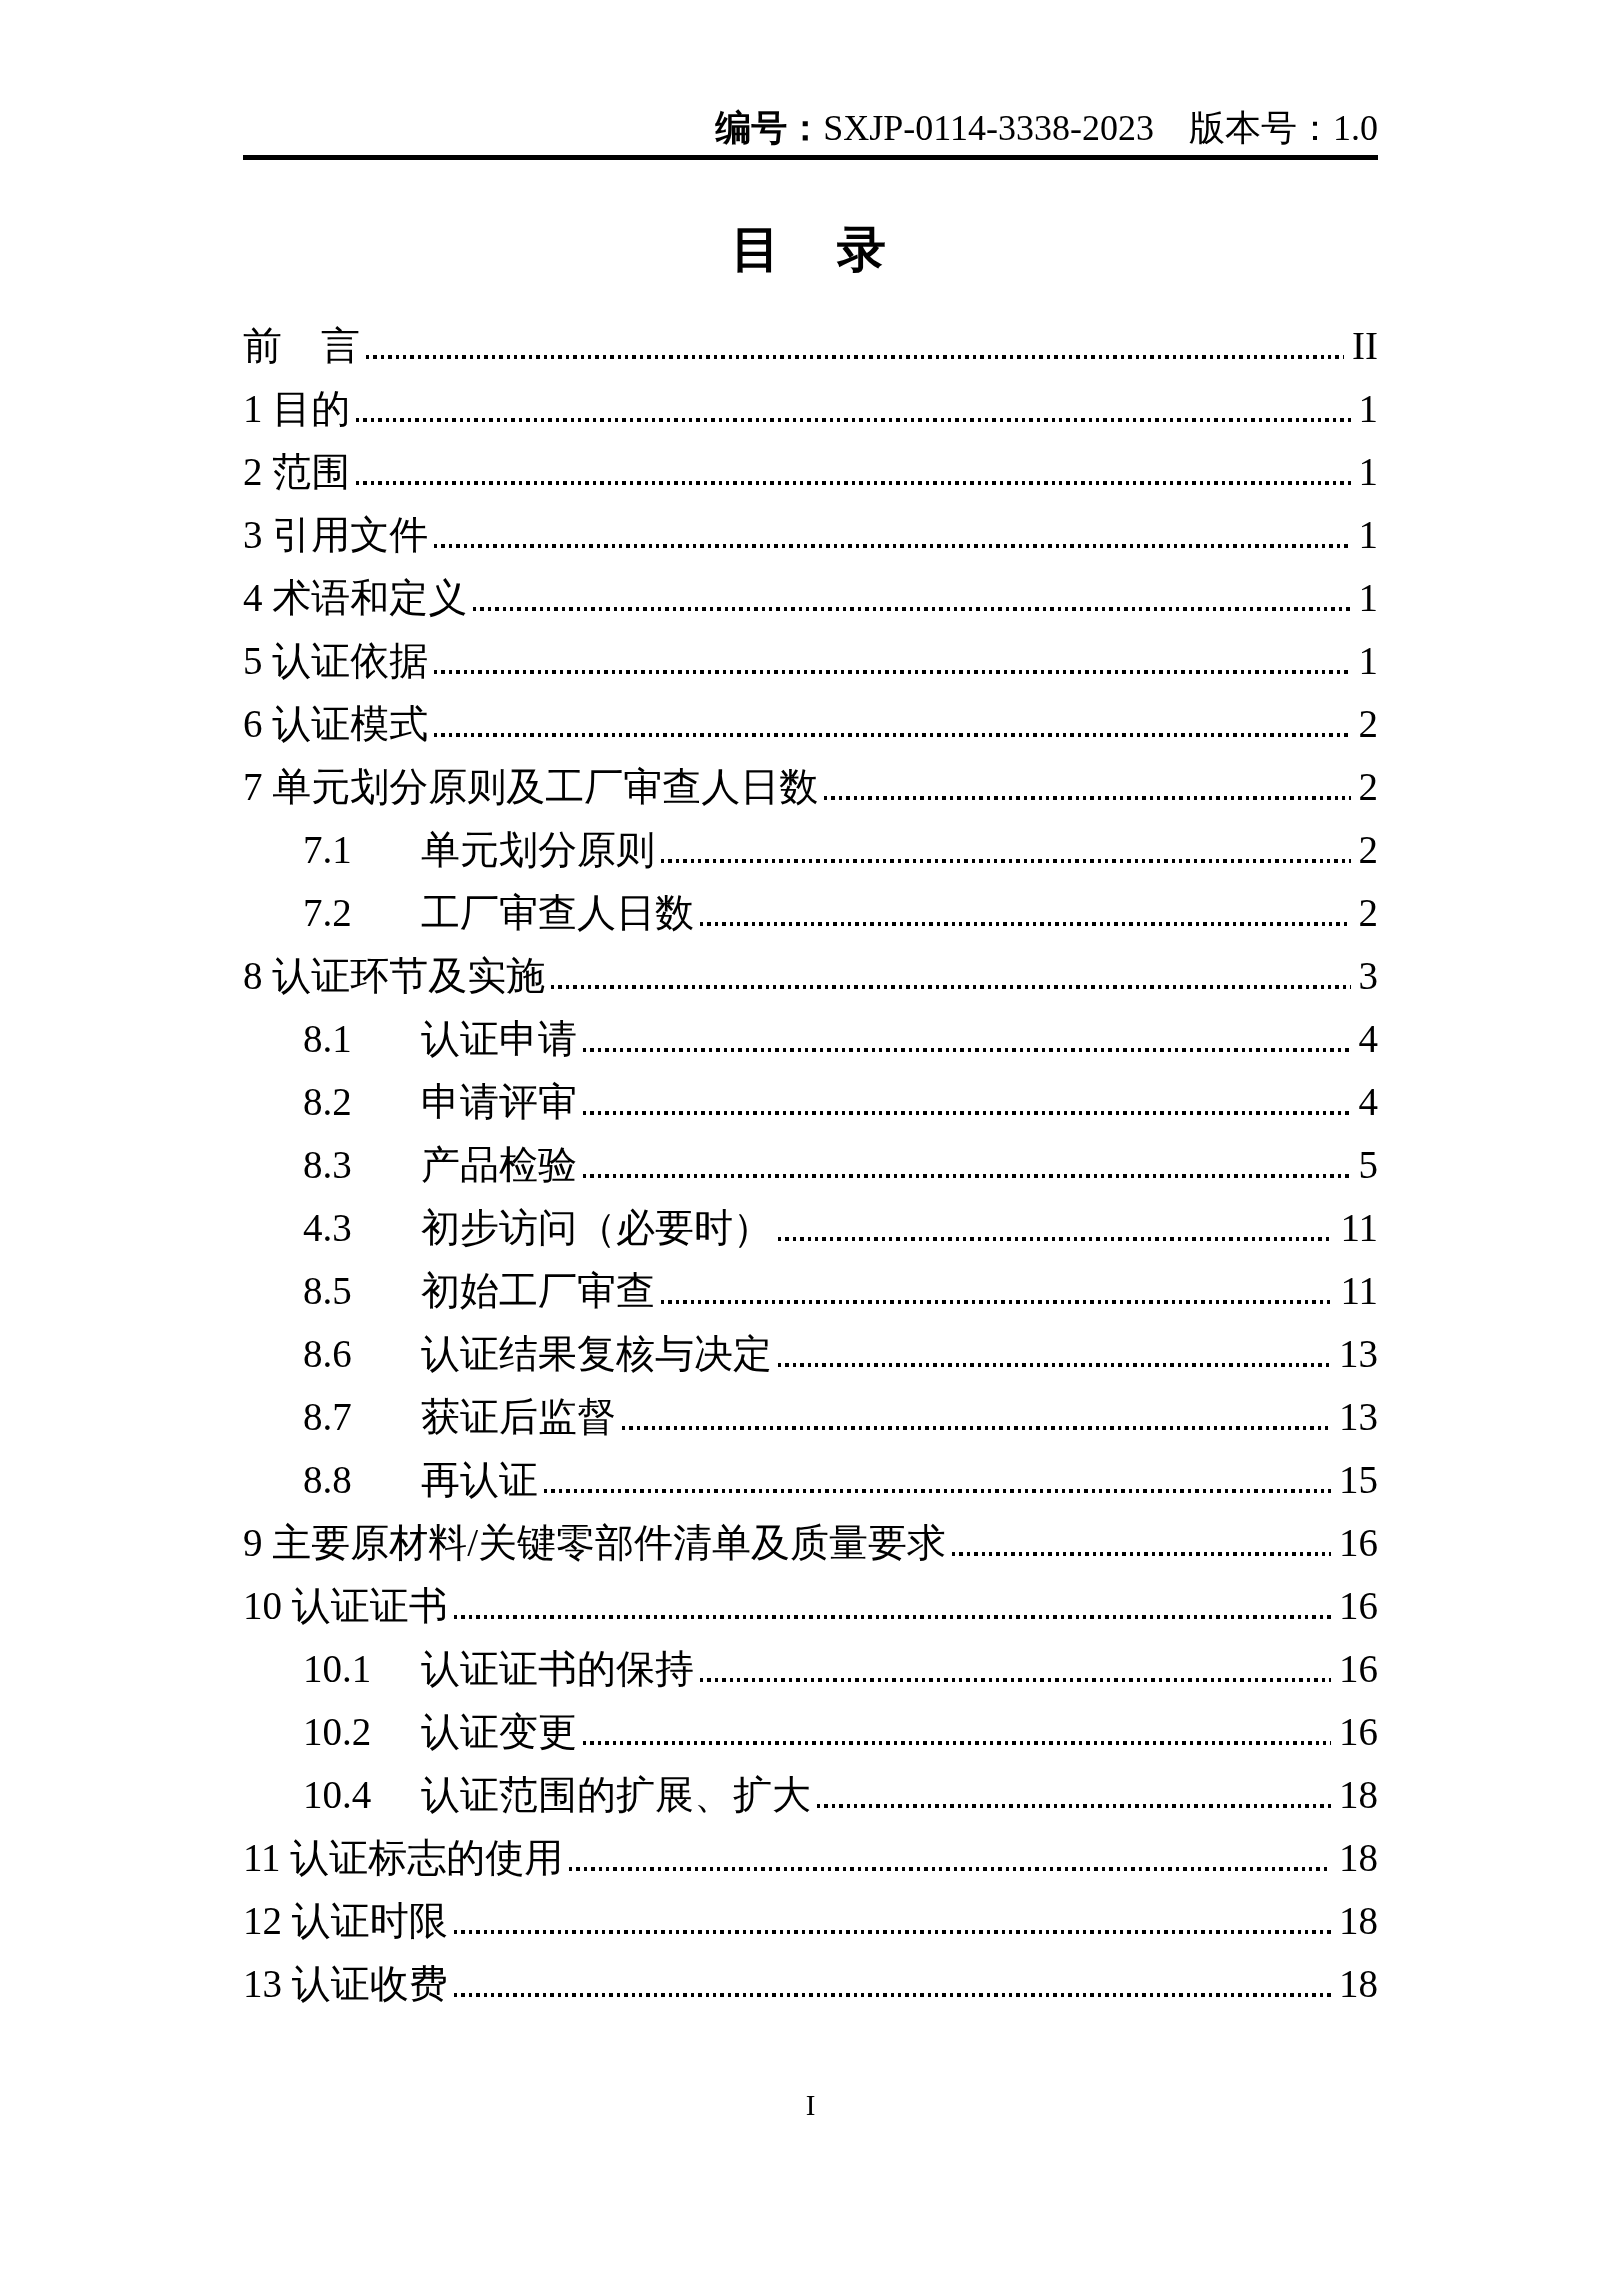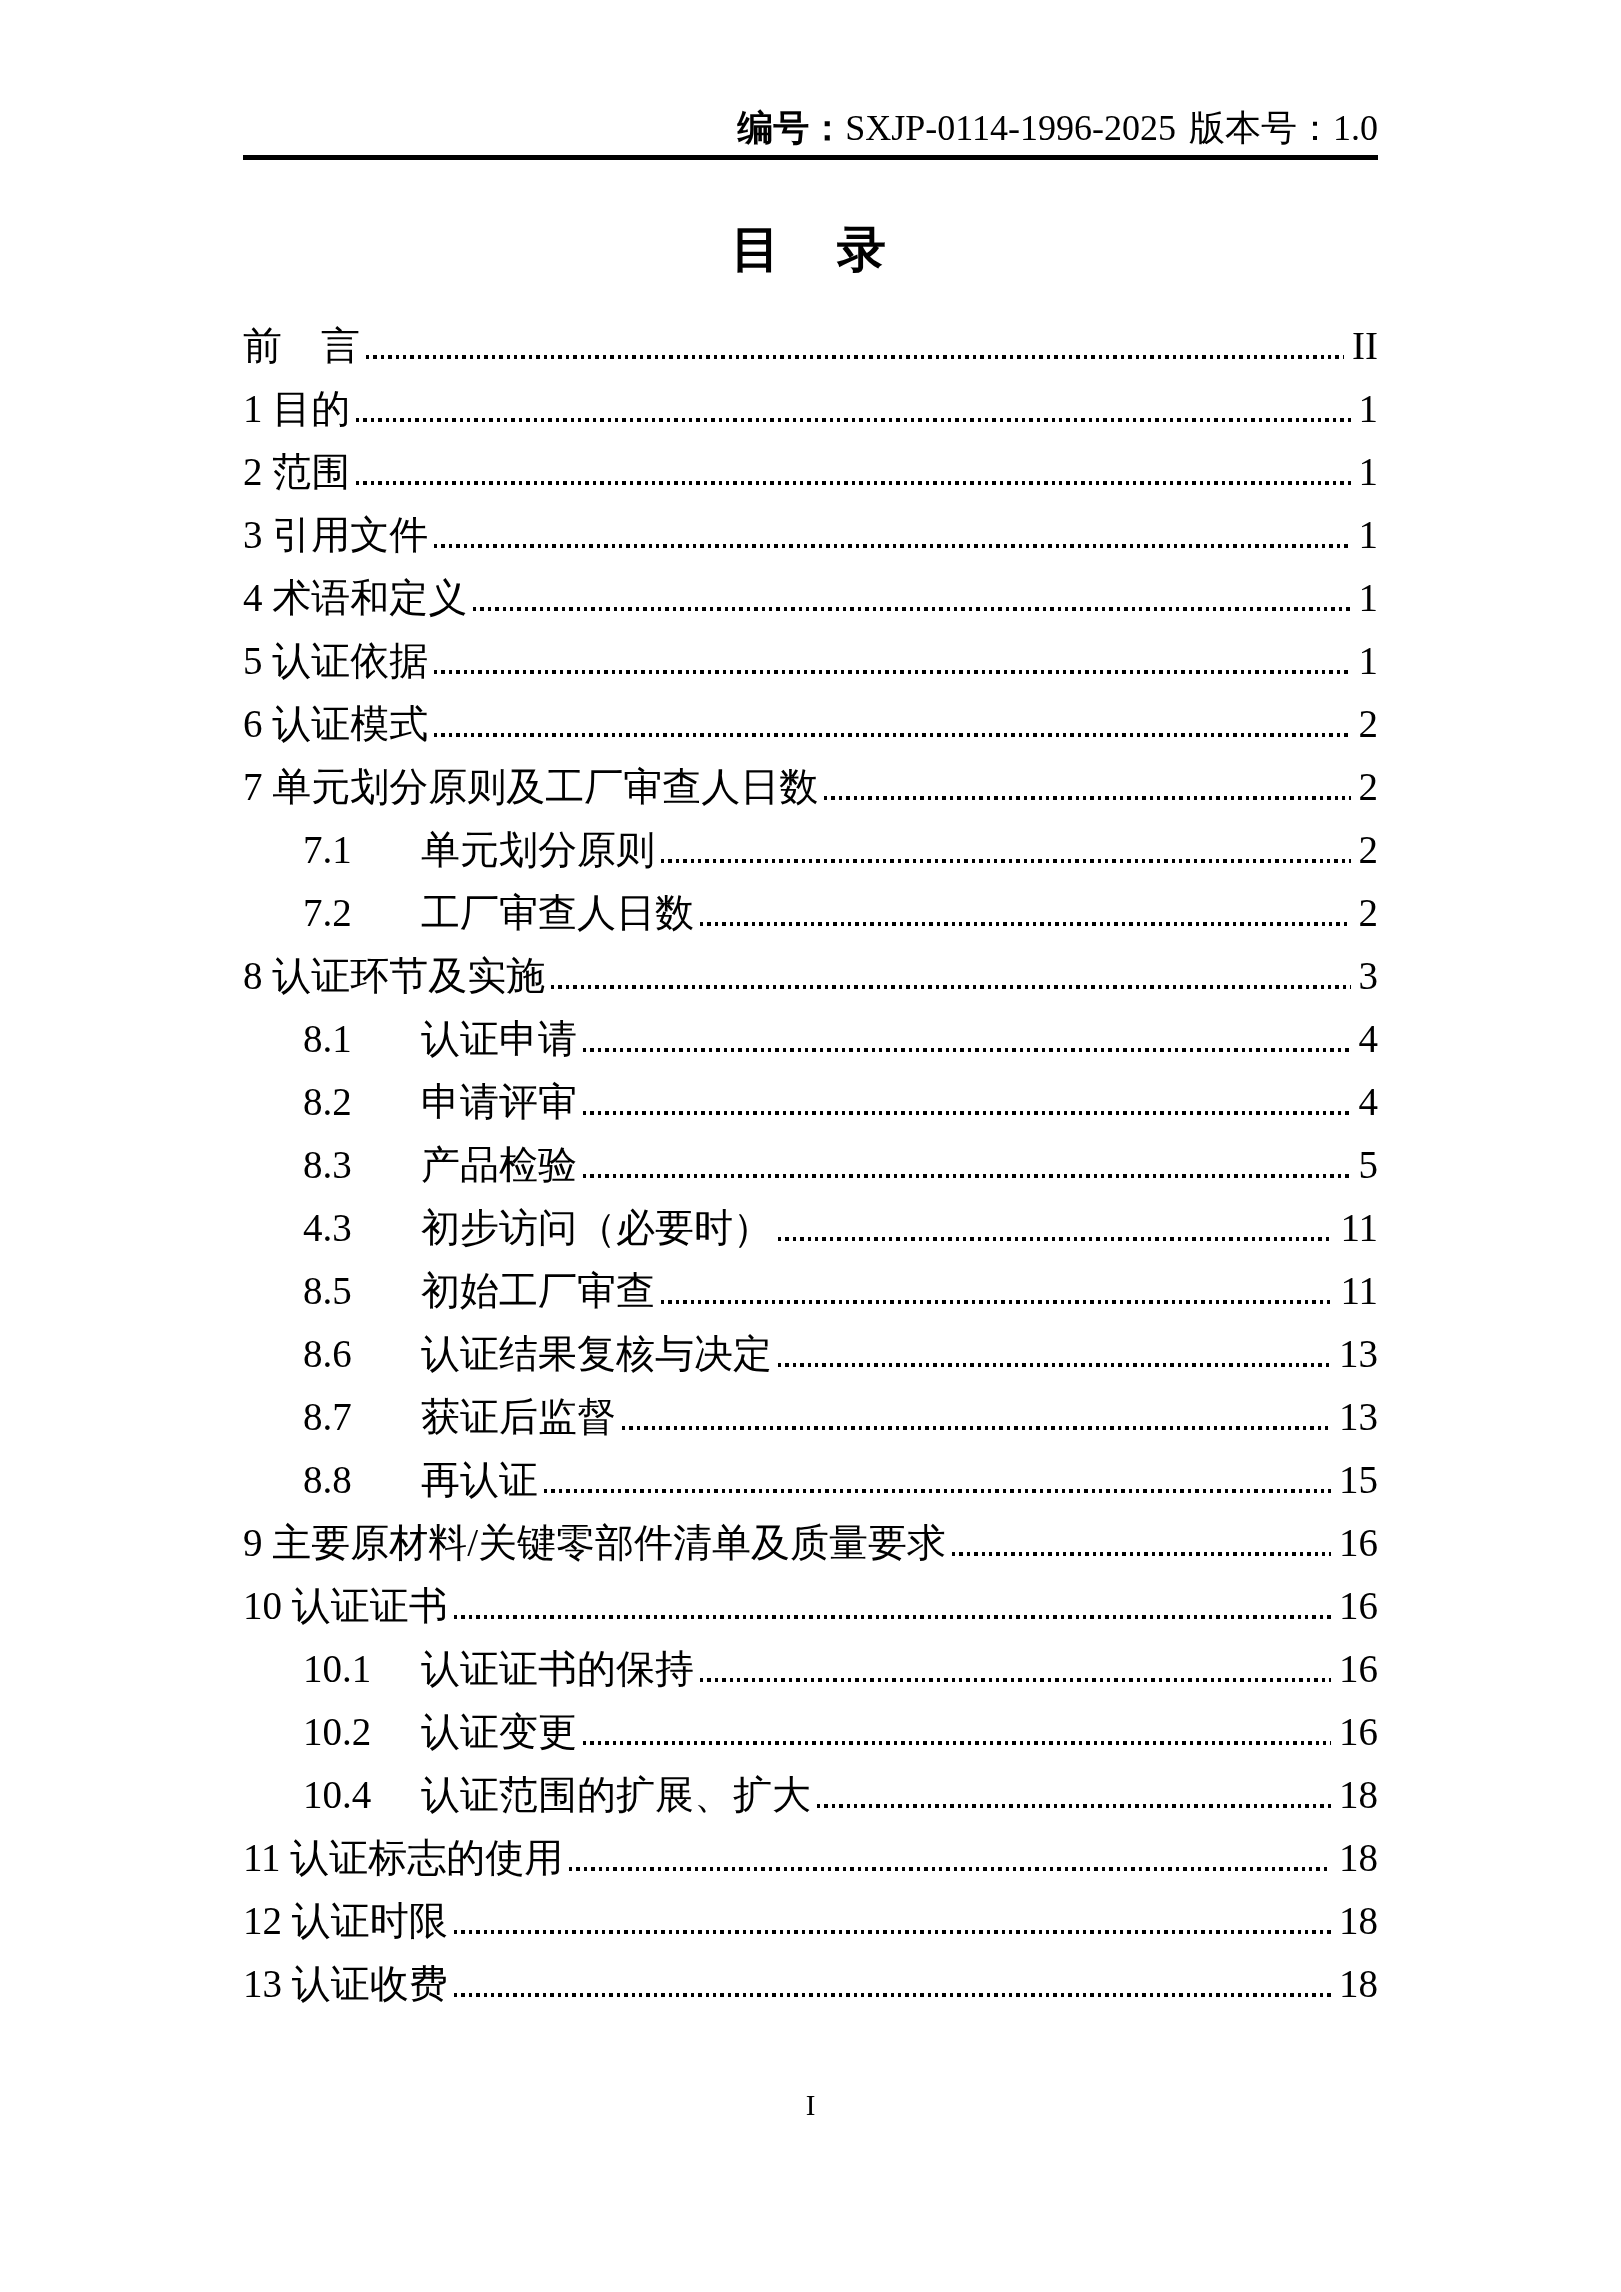--- a/index.html
+++ b/index.html
@@ -27,21 +27,21 @@
     line-height: 45px;
     white-space: nowrap;
     border-bottom: 5.9px solid #000000;
     padding-bottom: 3.9px;
   }
   .doc-header .hdr-label-bold {
     font-weight: bold;
     margin-left: 36px;
   }
   .doc-header .hdr-version-label {
-    margin-left: 13px;
+    margin-left: 35px;
   }
   .doc-title {
     position: absolute;
     top: 218px;
     left: 0;
     width: 100%;
     text-align: center;
     font-size: 49px;
     font-weight: bold;
     line-height: 63px;
@@ -90,21 +90,21 @@
     font-size: 29px;
     line-height: 39px;
   }
 </style>
 </head>
 <body>
 
 <div class="page">
 
   <div class="doc-header">
-    <span class="hdr-label-bold">编号：</span><span>SXJP-0114-1996-2025</span><span class="hdr-version-label">版本号：</span><span>1.0</span>
+    <span class="hdr-label-bold">编号：</span><span>SXJP-0114-3338-2023</span><span class="hdr-version-label">版本号：</span><span>1.0</span>
   </div>
 
   <div class="doc-title">目　录</div>
 
   <div class="toc" id="toc-container">
       <div class="toc-row">
 
       <span class="label">前　言</span>
       <span class="dots"></span>
       <span class="pagenum">II</span>

